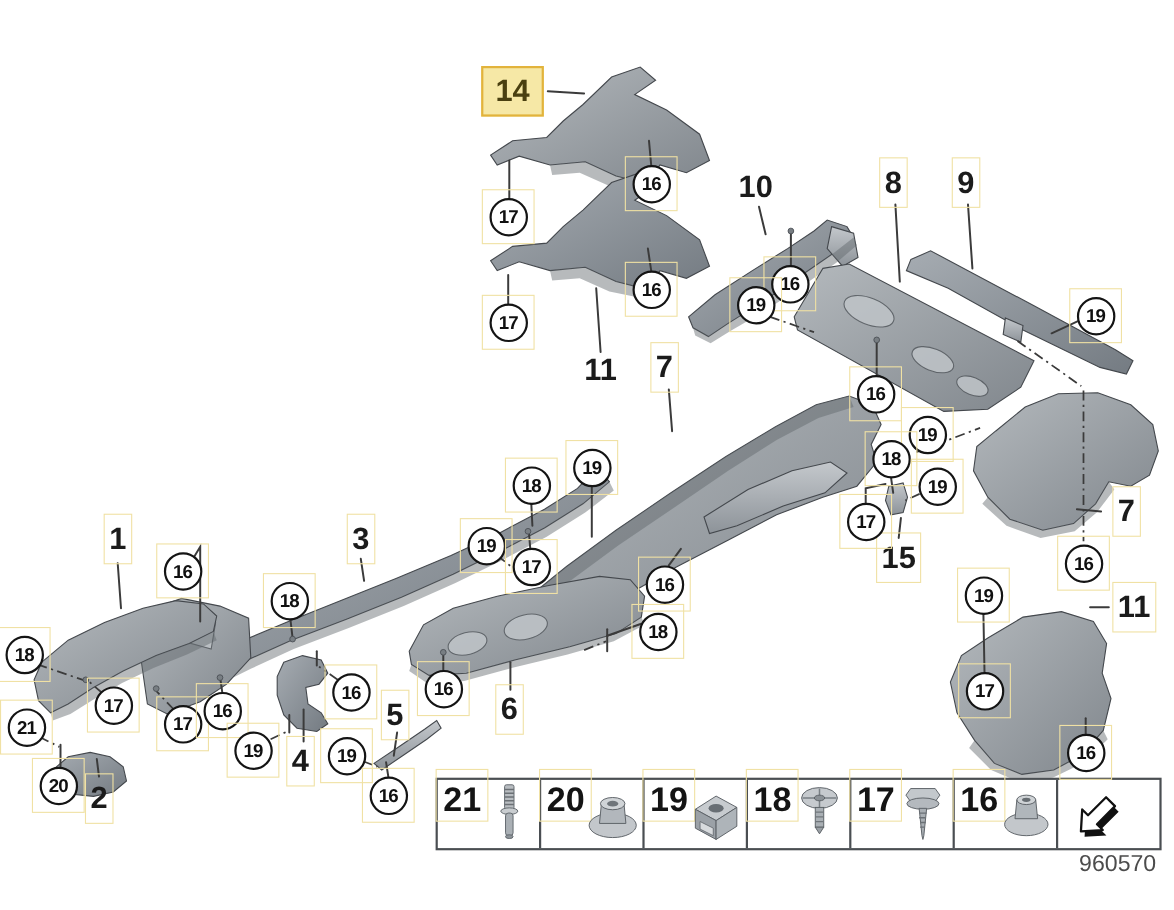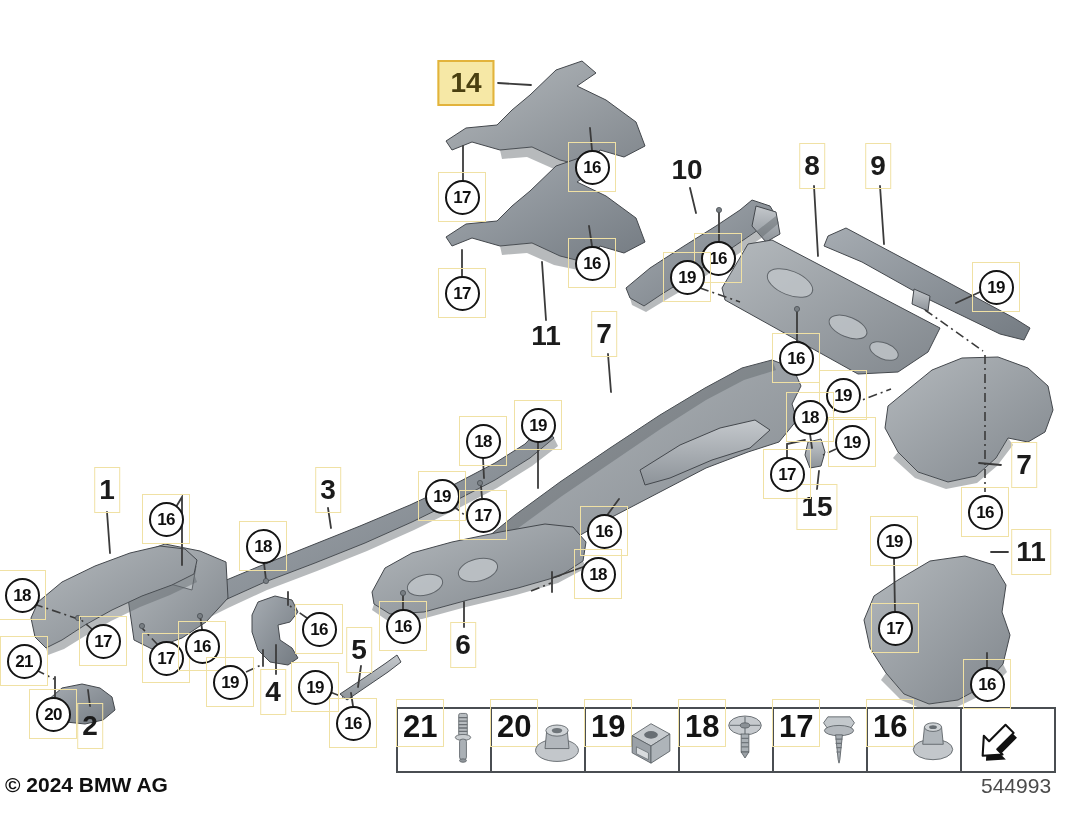--- a/index.html
+++ b/index.html
@@ -415,15 +415,14 @@
           <use href="#sym-collar-nut"></use>
         </svg>
       </div>
       <div class="lcell">
         <svg class="licon wide">
           <use href="#sym-arrow-out"></use>
         </svg>
       </div>
     </div>
 
-  <div class="copyright">© 2024 BMW AG</div>
-  <div class="diagram-number">544993</div>
+  <div class="diagram-number">960570</div>
 </div>
 
 </body></html>

